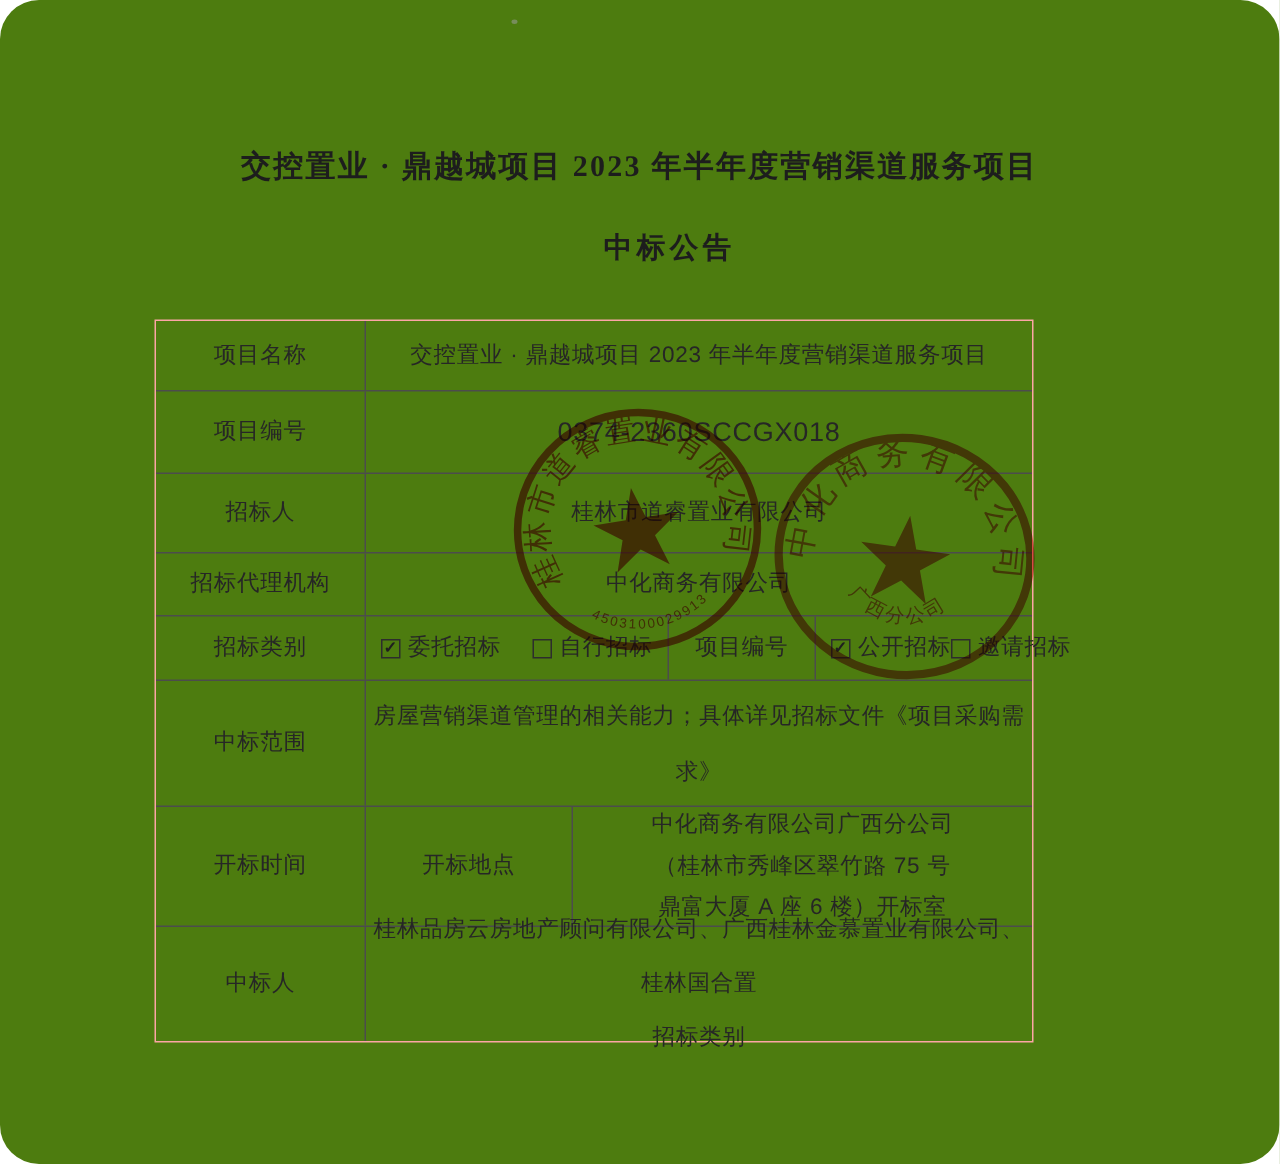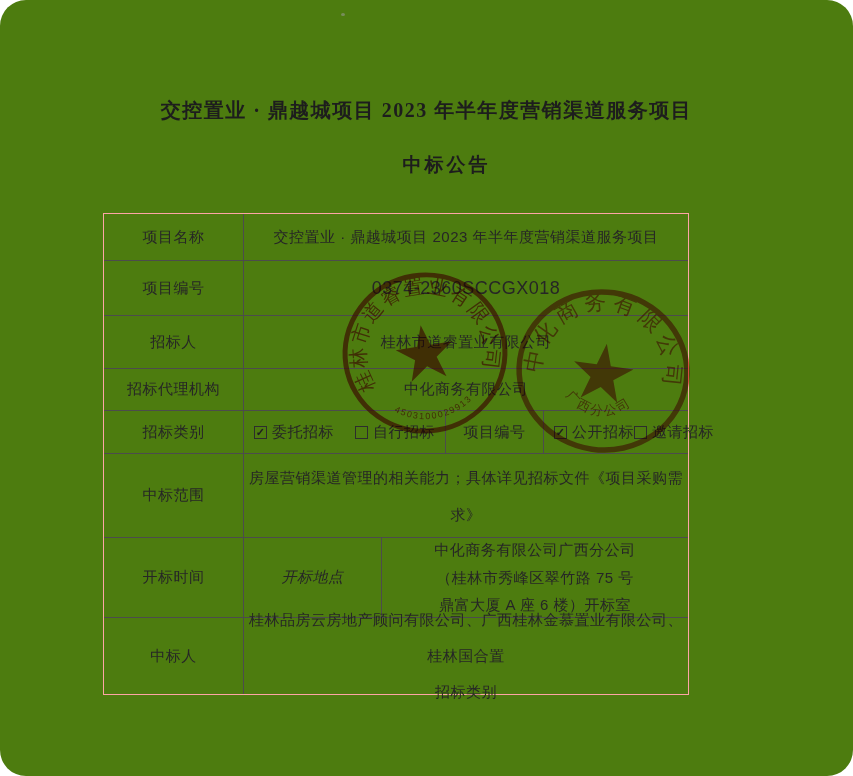--- a/index.html
+++ b/index.html
@@ -114,21 +114,21 @@
       <div class="td lbl">中标范围</div>
       <div class="td grow two-line">
         <span class="val-lines">
           <span style="display:block">房屋营销渠道管理的相关能力；具体详见招标文件《项目采购需求》</span>
         </span>
       </div>
     </div>
 
     <div class="tr" style="height:80px">
       <div class="td lbl">开标时间</div>
-      <div class="td" style="width:138px;flex:none;font-style:italic;">开标地点</div>
+      <div class="td" style="width:138px;flex:none;">开标地点</div>
       <div class="td grow addr">
         <span class="val-lines">
           <span style="display:block">中化商务有限公司广西分公司</span>
           <span style="display:block">（桂林市秀峰区翠竹路 75 号</span>
           <span style="display:block">鼎富大厦 A 座 6 楼）开标室</span>
         </span>
       </div>
     </div>
 
     <div class="tr" style="height:76px">

